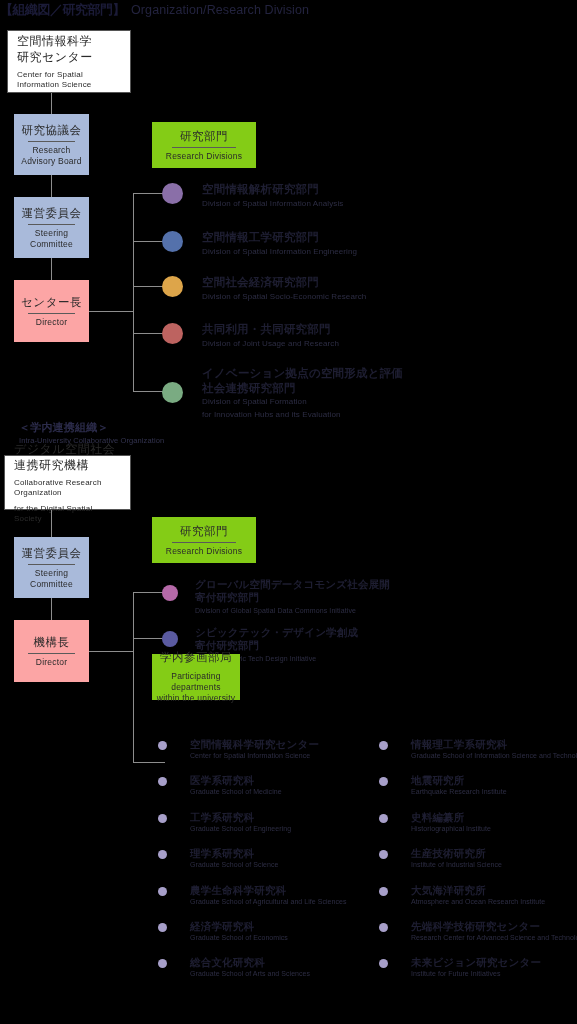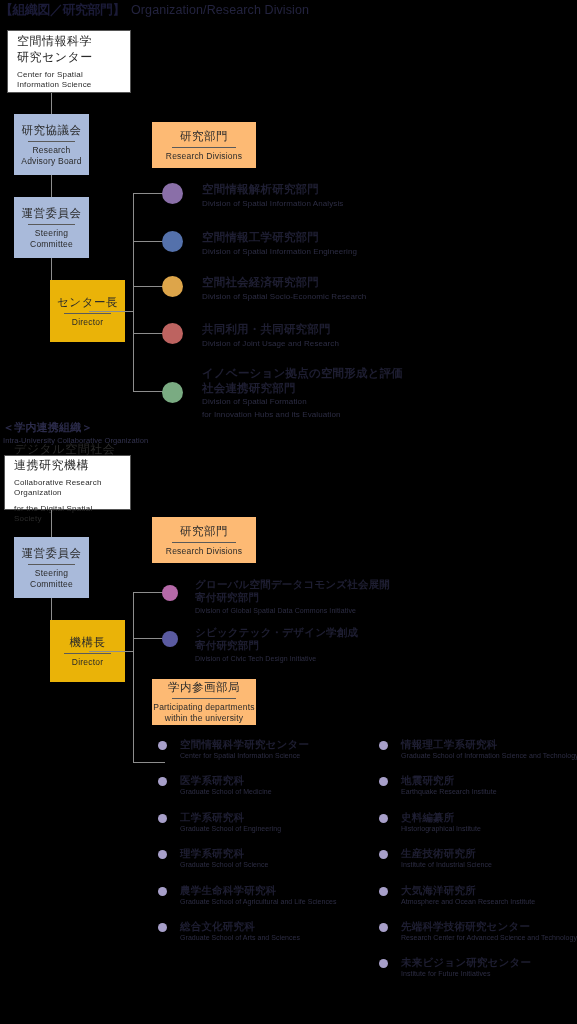--- a/index.html
+++ b/index.html
@@ -25,22 +25,22 @@
   .box .bjp { font-size:11.5px; line-height:15px; letter-spacing:0.5px; }
   .box .ben { font-size:8.5px; line-height:11px; letter-spacing:0.2px; }
   .box .rule { width:62%; height:1px; background:#5a5a5a; margin:3px 0 3px; }
 
   .box-white { background:#fff; border:1px solid #555; align-items:flex-start;
                justify-content:center; text-align:left; padding:0 9px; }
   .box-white .bjp { font-size:12px; line-height:16px; }
   .box-white .ben { font-size:8px; line-height:10.5px; margin-top:5px; }
 
   .box-blue  { background:#a9bada; }
-  .box-pink  { background:#eab308;margin-left:36px; }
-  .box-khaki { background:#fdba74; }
+  .box-pink  { background:#fca5a5; }
+  .box-khaki { background:#84cc16; }
 
   
   .ln { position:absolute; background:#8d8d8d; }
   .lnv { width:1px; }
   .lnh { height:1px; }
 
   
   .seclabel { position:absolute; white-space:nowrap; }
   .seclabel .sjp { font-size:11px; font-weight:bold; color:#2b2b4a;
                    letter-spacing:0.2px; display:block; }
@@ -57,21 +57,21 @@
                letter-spacing:0.1px; white-space:nowrap; margin-top:2px; }
 
   
   #deptgrid { position:absolute; left:158px; top:738px; width:415px; }
   .deptcols { display:flex; }
   .deptcol { width:207px; }
   .deptcol.right { padding-left:14px; }
   .deptitem { display:flex; align-items:flex-start; margin-bottom:14.4px; }
   .deptdot { width:9px; height:9px; border-radius:50%; background:#a79fc9;
              flex:none; margin-top:3px; }
-  .depttxt { margin-left:13px; }
+  .depttxt { margin-left:23px; }
   .depttxt .pjp { font-size:10.5px; font-weight:bold; color:#1e1e32;
                   line-height:12px; letter-spacing:0.2px; white-space:nowrap; }
   .depttxt .pen { font-size:7px; color:#2d2d44; line-height:9px;
                   letter-spacing:0.05px; white-space:nowrap; margin-top:1px; }
 </style>
 </head>
 <body>
 
 <div id="header">
   <span class="jp">【組織図／研究部門】</span><span class="en">Organization/Research Division</span>
@@ -158,21 +158,21 @@
 <div class="divrow" style="left:162px; top:366px;">
   <div class="dot" style="width:21px;height:21px;background:#7aab82;margin-top:16px;"></div>
   <div class="dtxt">
     <div class="djp">イノベーション拠点の空間形成と評価</div>
     <div class="djp">社会連携研究部門</div>
     <div class="den">Division of Spatial Formation</div>
     <div class="den">for Innovation Hubs and its Evaluation</div>
   </div>
 </div>
 
-<div class="seclabel" style="left:3px; top:420px;">
+<div class="seclabel" style="left:19px; top:420px;">
   <span class="sjp">＜学内連携組織＞</span>
   <span class="sen">Intra-University Collaborative Organization</span>
 </div>
 
 <div class="box box-white" style="left:4px; top:455px; width:127px; height:55px;">
   <div class="bjp">デジタル空間社会</div>
   <div class="bjp">連携研究機構</div>
   <div class="ben">Collaborative Research Organization</div>
   <div class="ben">for the Digital Spatial Society</div>
 </div>
@@ -217,21 +217,21 @@
 
 <div class="divrow" style="left:162px; top:626px;">
   <div class="dot" style="width:16px;height:16px;background:#5a5aa0;margin-top:5px;"></div>
   <div class="dtxt" style="margin-left:9px;">
     <div class="djp" style="font-size:10.5px;line-height:13px;">シビックテック・デザイン学創成</div>
     <div class="djp" style="font-size:10.5px;line-height:13px;">寄付研究部門</div>
     <div class="den" style="font-size:7px;">Division of Civic Tech Design Initiative</div>
   </div>
 </div>
 
-<div class="box box-khaki" style="left:152px; top:679px; width:104px; height:46px;">
+<div class="box box-khaki" style="left:152px; top:654px; width:88px; height:46px;">
   <div class="bjp">学内参画部局</div>
   <div class="rule"></div>
   <div class="ben">Participating departments</div>
   <div class="ben">within the university</div>
 </div>
 
 <div id="deptgrid">
   <div class="deptcols">
     <div class="deptcol left">
       <div class="deptitem">
@@ -265,20 +265,27 @@
       <div class="deptitem">
         <div class="deptdot"></div>
         <div class="depttxt">
           <div class="pjp">農学生命科学研究科</div>
           <div class="pen">Graduate School of Agricultural and Life Sciences</div>
         </div>
       </div>
       <div class="deptitem">
         <div class="deptdot"></div>
         <div class="depttxt">
+          <div class="pjp">経済学研究科</div>
+          <div class="pen">Graduate School of Economics</div>
+        </div>
+      </div>
+      <div class="deptitem">
+        <div class="deptdot"></div>
+        <div class="depttxt">
           <div class="pjp">総合文化研究科</div>
           <div class="pen">Graduate School of Arts and Sciences</div>
         </div>
       </div>
 
     </div>
 
     <div class="deptcol right">
       <div class="deptitem">
         <div class="deptdot"></div>

